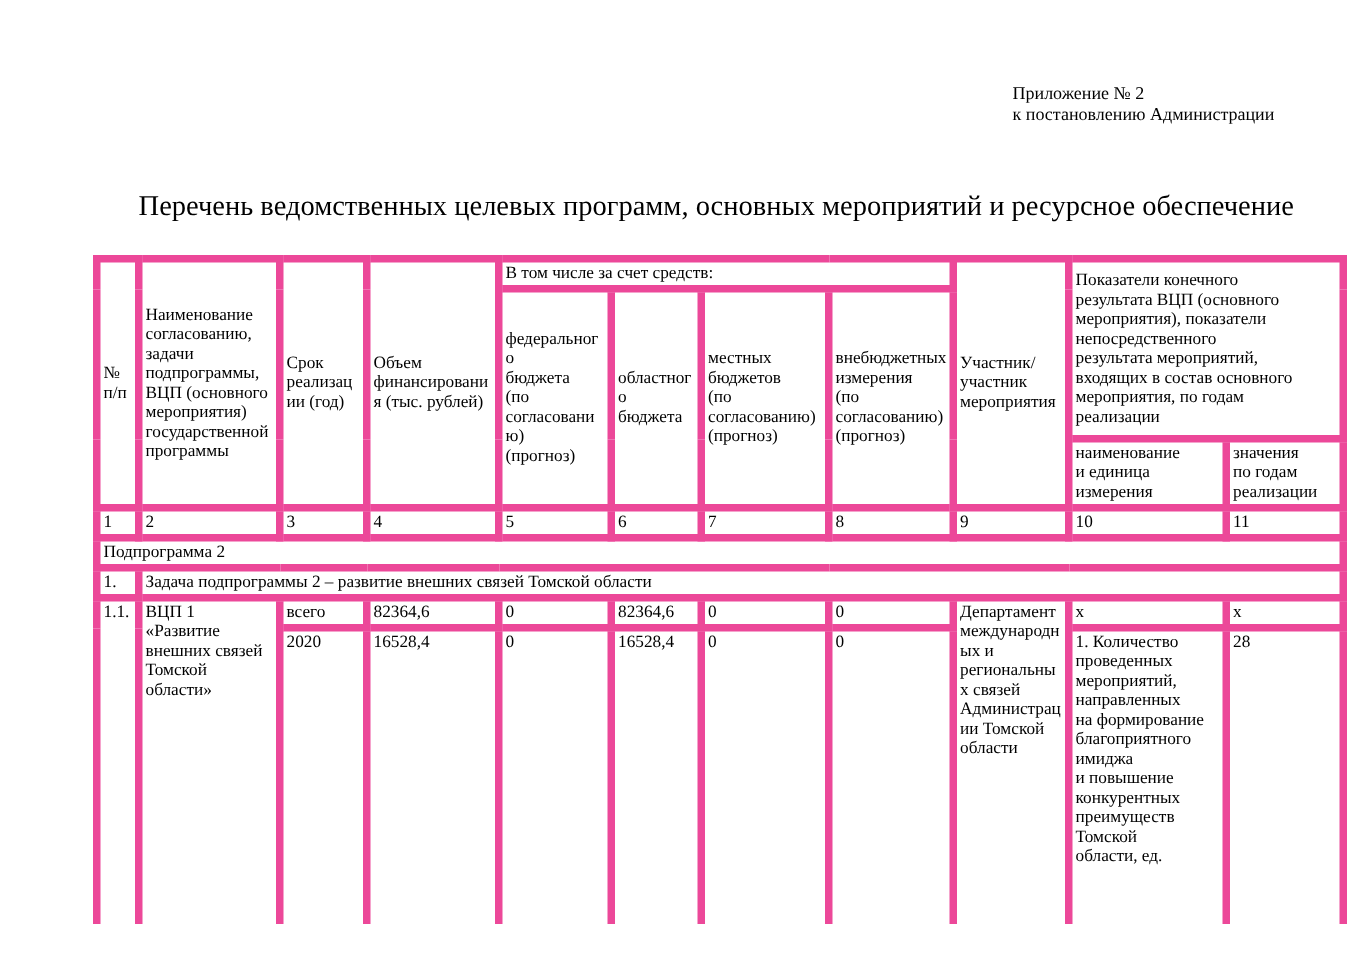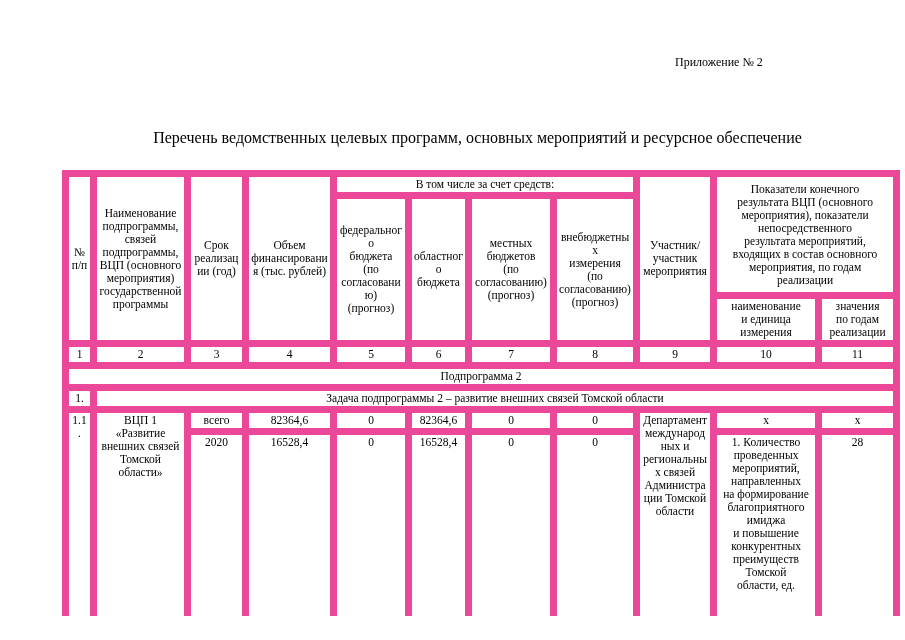--- a/index.html
+++ b/index.html
@@ -7,32 +7,32 @@
     width: 905px; height: 640px;
     background: #ffffff; color: #000000;
     font-family: "Liberation Serif", "DejaVu Serif", serif;
   }
   .page { position: relative; width: 905px; height: 616px; overflow: hidden; background: #fff; }
 
   .annex { position: absolute; left: 675px; top: 55px; font-size: 12px; line-height: 14px; }
 
   .title {
     position: absolute; left: 62px; top: 129px; width: 831px;
-    text-align: center; font-size: 16px; line-height: 17px;
+    text-align: center; font-size: 19px; line-height: 17px;
   }
 
   table.doc {
     position: absolute; left: 62px; top: 170px; width: 831px;
     border-collapse: collapse; table-layout: fixed;
     font-size: 11.5px;
   }
   table.doc td {
-    border: 7px solid #ec4899;
+    border: 5px solid #ec4899;
     padding: 1px 2px;
-    text-align: center;
+    text-align: left;
     vertical-align: middle;
     line-height: 13px;
     white-space: pre-line;
     word-wrap: break-word;
   }
 
   tr.r-h1   { height: 20px; }
   tr.r-h2   { height: 100px; }
   tr.r-h3   { height: 42px; }
   tr.r-nums { height: 17px; }
@@ -50,20 +50,21 @@
   .pr4 { padding-right: 4px; }
   .pl4 { padding-left: 4px; }
 </style>
 </head>
 <body>
 
 <div class="page">
 
   <div class="annex">
     <div>Приложение № 2</div>
+    <div>к постановлению Администрации</div>
   </div>
 
   <div class="title">
     <div>Перечень ведомственных целевых программ, основных мероприятий и ресурсное обеспечение</div>
   </div>
 
   <table class="doc">
     <colgroup>
       <col style="width:28px">
         <col style="width:94px">
@@ -73,21 +74,21 @@
         <col style="width:60px">
         <col style="width:85px">
         <col style="width:83px">
       <col style="width:77px">
         <col style="width:105px">
         <col style="width:78px">
     </colgroup>
     <tbody>
       <tr class="r-h1">
         <td rowspan="3" class="va-b">№ п/п</td>
-        <td rowspan="3">Наименование подпрограммы, связей подпрограммы, ВЦП (основного мероприятия) государственной программы</td>
+        <td rowspan="3">Наименование согласованию, задачи подпрограммы, ВЦП (основного мероприятия) государственной программы</td>
         <td rowspan="3">Срок реализации (год)</td>
         <td rowspan="3">Объем финансирования (тыс. рублей)</td>
         <td colspan="4">В том числе за счет средств:</td>
         <td rowspan="3">Участник/ участник мероприятия</td>
         <td colspan="2" rowspan="2">Показатели конечного
 результата ВЦП (основного
 мероприятия), показатели
 непосредственного
 результата мероприятий,
 входящих в состав основного

